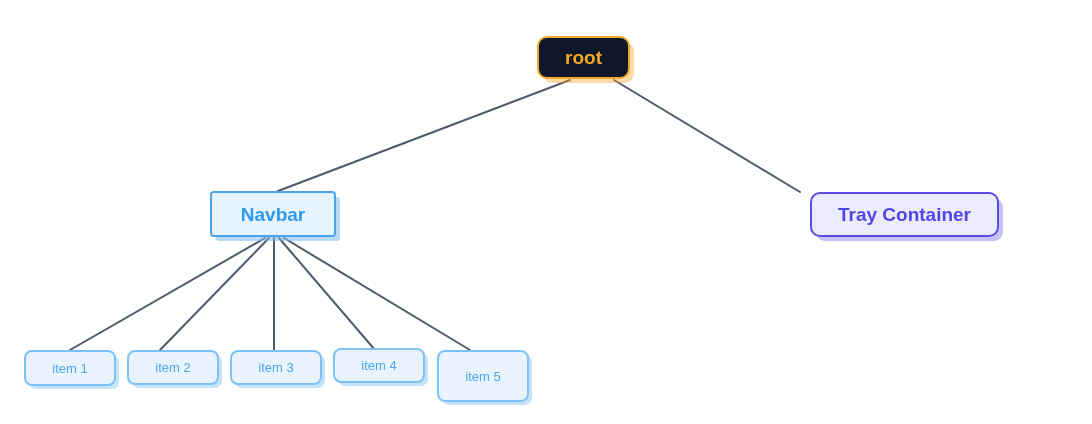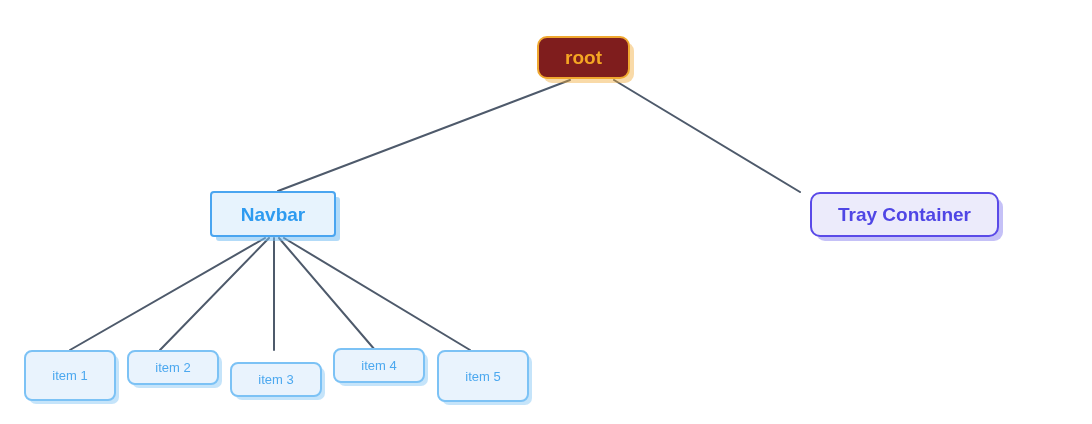--- a/index.html
+++ b/index.html
@@ -36,21 +36,21 @@
     border-style: solid;
     white-space: nowrap;
     user-select: none;
   }
   .node-label {
     display: block;
     line-height: 1;
   }
   
   .node.kind-root {
-    background: #7f1d1d;
+    background: #0f172a;
     border-color: #f0a830;
     border-width: 2px;
     border-radius: 10px;
     box-shadow: 5px 5px 0 -1px rgba(240,168,48,0.42);
   }
   .node.kind-root .node-label {
     color: #f5a623;
     font-size: 19px;
     font-weight: bold;
   }
@@ -110,27 +110,27 @@
   <div id="node-layer">
       <div class="node kind-root" style="left: 537px; top: 36px; width: 93px; height: 43px;">
         <span class="node-label">root</span>
       </div>
       <div class="node kind-branch" style="left: 210px; top: 191px; width: 126px; height: 46px;">
         <span class="node-label">Navbar</span>
       </div>
       <div class="node kind-container" style="left: 770px; top: 192px; width: 189px; height: 45px; margin-left: 40px;">
         <span class="node-label">Tray Container</span>
       </div>
-      <div class="node kind-leaf" style="left: 24px; top: 350px; width: 92px; height: 51px;">
+      <div class="node kind-leaf" style="left: 24px; top: 350px; width: 92px; height: 36px;">
         <span class="node-label">item 1</span>
       </div>
       <div class="node kind-leaf" style="left: 127px; top: 350px; width: 92px; height: 35px;">
         <span class="node-label">item 2</span>
       </div>
-      <div class="node kind-leaf" style="left: 230px; top: 362px; width: 92px; height: 35px;">
+      <div class="node kind-leaf" style="left: 230px; top: 350px; width: 92px; height: 35px;">
         <span class="node-label">item 3</span>
       </div>
       <div class="node kind-leaf" style="left: 333px; top: 348px; width: 92px; height: 35px;">
         <span class="node-label">item 4</span>
       </div>
       <div class="node kind-leaf" style="left: 437px; top: 350px; width: 92px; height: 52px;">
         <span class="node-label">item 5</span>
       </div>
     </div>
 </div>

